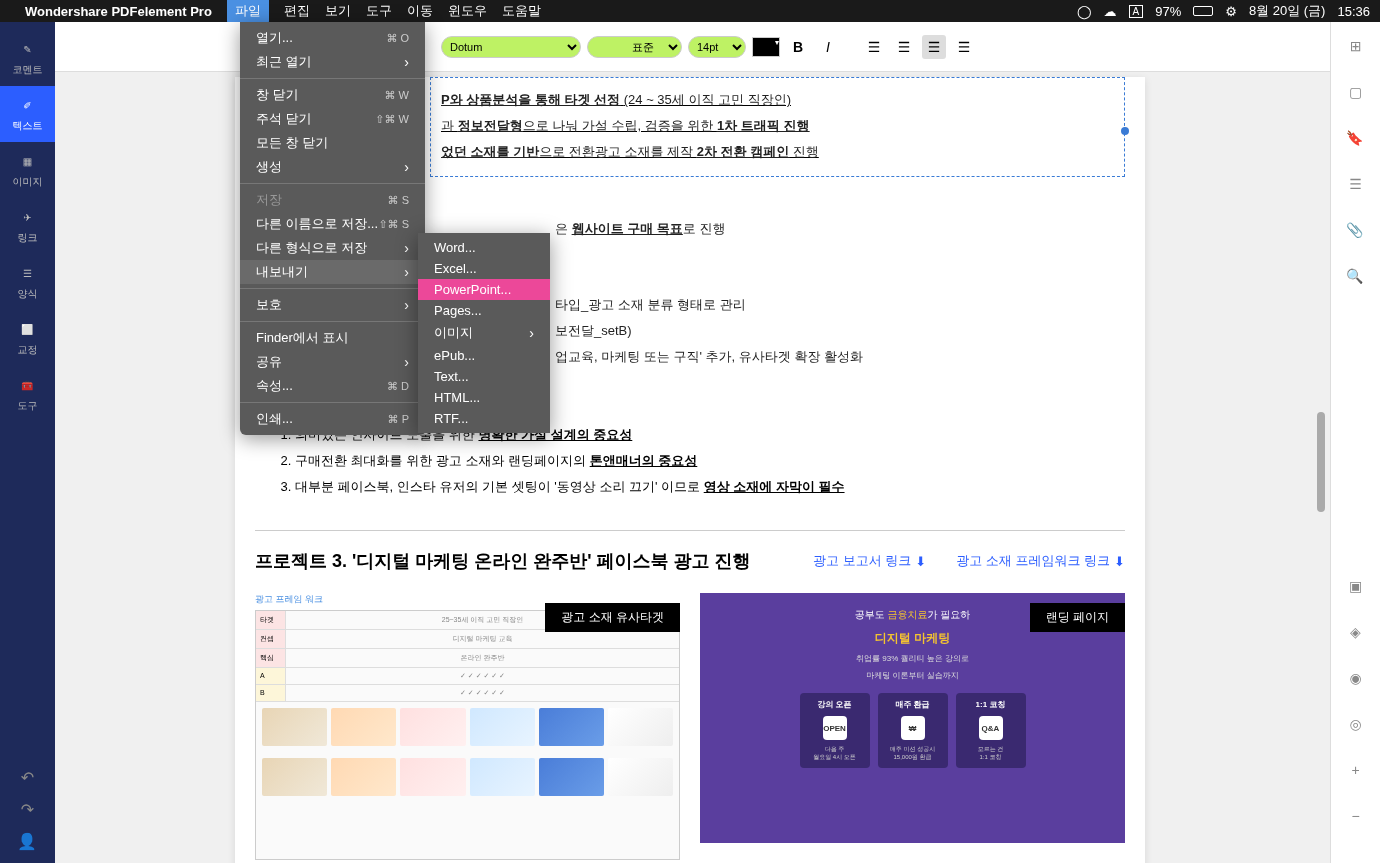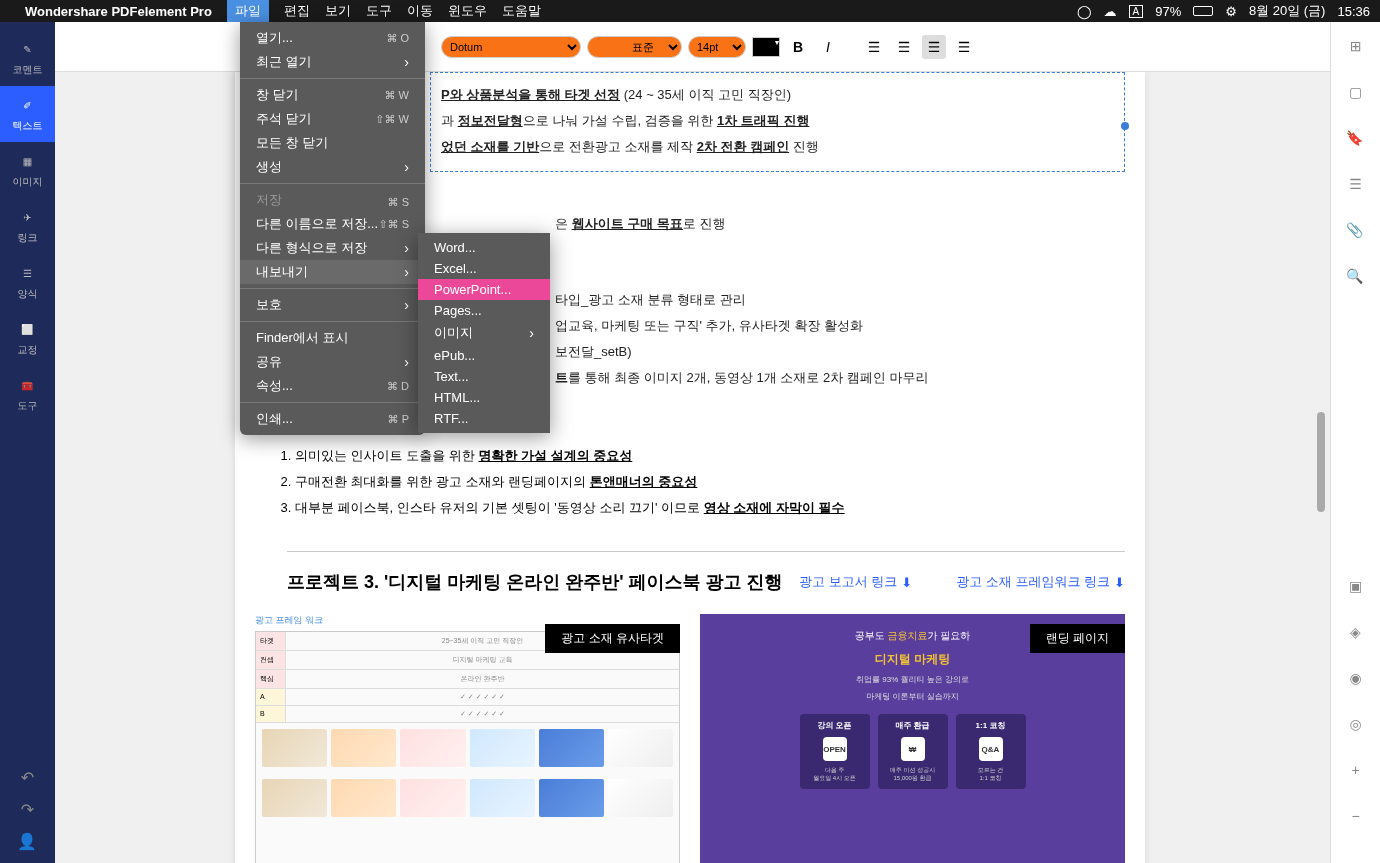--- a/index.html
+++ b/index.html
@@ -23,46 +23,46 @@
     .sidebar-item.active { background: #2c5eff; color: #fff; }
     .sidebar-icon { width: 20px; height: 20px; display: flex; align-items: center; justify-content: center; }
     .sidebar-bottom { margin-top: auto; padding-bottom: 10px; display: flex; flex-direction: column; gap: 8px; }
     .sidebar-bottom-icon { width: 24px; height: 24px; color: #888; cursor: pointer; display: flex; align-items: center; justify-content: center; }
     
     
     .main-area { flex: 1; display: flex; flex-direction: column; background: #f5f5f5; position: relative; }
     
     
     .toolbar { height: 50px; background: #fff; border-bottom: 1px solid #ddd; display: flex; align-items: center; padding: 0 10px; gap: 6px; }
-    .toolbar-select { height: 22px; border: 1px solid #ccc; border-radius: 11px; padding: 0 4px; font-size: 11px; background: #f97316; }
+    .toolbar-select { height: 22px; border: 1px solid #ccc; border-radius: 11px; padding: 0 4px; font-size: 11px; background: #bef264; }
     .toolbar-select.font { width: 140px; }
     .toolbar-select.style { width: 95px; padding-left: 40px; }
     .toolbar-select.size { width: 58px; }
     .color-swatch { width: 28px; height: 20px; background: #000; border: 1px solid #ccc; display: flex; }
     .toolbar-btn { width: 24px; height: 24px; display: flex; align-items: center; justify-content: center; cursor: pointer; border-radius: 3px; font-size: 14px; }
     .toolbar-btn.active { background: #ddd; }
     
     
     .document-area { flex: 1; overflow: auto; padding: 0 0 0 180px; background: #f0f0f0; }
     .document-page { background: #fff; width: 910px; min-height: 1000px; padding: 0 20px; box-shadow: 0 2px 8px rgba(0,0,0,0.1); position: relative; }
     
     
-    .text-block { border: 1px dashed #3a7bd5; padding: 10px; position: relative; }
+    .text-block { border: 1px dashed #3a7bd5; padding: 10px; margin-top: 5px; position: relative; text-decoration: underline; }
     .text-block::after { content: ''; position: absolute; right: -5px; top: 50%; width: 8px; height: 8px; background: #3a7bd5; border-radius: 50%; }
     .doc-line { font-size: 13px; line-height: 24px; color: #222; margin-bottom: 2px; }
     .underline { text-decoration: underline; font-weight: 600; }
     .bold { font-weight: 600; }
     .doc-section { margin-top: 20px; }
     .doc-section-title { font-size: 16px; font-weight: 600; margin-bottom: 12px; }
     .doc-list { list-style: decimal; padding-left: 40px; }
     .doc-list li { font-size: 13px; line-height: 26px; }
     
-    .project-header { display: flex; align-items: center; justify-content: space-between; margin-top: 30px; padding-bottom: 10px; border-top: 1px solid #ccc; padding-top: 18px; margin-left: 32px; }
+    .project-header { display: flex; align-items: center; justify-content: space-between; margin-top: 30px; padding-bottom: 10px; border-top: 1px solid #ccc; padding-top: 18px; }
     .project-title { font-size: 18px; font-weight: 700; }
-    .project-links { display: flex; gap: 44px; }
+    .project-links { display: flex; gap: 30px; }
     .project-link { color: #2c5eff; font-size: 13px; cursor: pointer; display: flex; align-items: center; gap: 4px; }
     
     .project-images { display: flex; gap: 20px; margin-top: 10px; }
     .project-image { flex: 1; position: relative; }
     .image-placeholder { border: 1px solid #ccc; height: 250px; background: #fafafa; position: relative; }
     .image-label { position: absolute; top: 10px; right: 0; background: #000; color: #fff; padding: 6px 16px; font-size: 12px; }
     .image-caption { font-size: 9px; color: #4a90e2; margin-bottom: 4px; }
     
     
     .fw-table { font-size: 7px; }
@@ -96,21 +96,21 @@
     .right-sidebar { width: 50px; background: #fff; border-left: 1px solid #ddd; display: flex; flex-direction: column; align-items: center; padding-top: 15px; gap: 28px; }
     .right-icon { width: 18px; height: 18px; color: #888; cursor: pointer; display: flex; align-items: center; justify-content: center; font-size: 14px; }
     
     
     .doc-scrollbar { position: absolute; right: 55px; top: 390px; width: 8px; height: 100px; background: #aaa; border-radius: 4px; }
     
     
     .dropdown-menu { position: absolute; background: #5a5a5a; border-radius: 0 0 6px 6px; box-shadow: 0 4px 20px rgba(0,0,0,0.4); padding: 4px 0; z-index: 1000; }
     .dropdown-item { display: flex; justify-content: space-between; align-items: center; padding: 3px 16px; color: #fff; font-size: 13px; cursor: pointer; min-height: 20px; }
     .dropdown-item.highlighted { background: #ec4899; }
-    .dropdown-item.disabled { color: #999; align-items: flex-end; }
+    .dropdown-item.disabled { color: #999; }
     .dropdown-item.has-submenu::after { content: '›'; font-size: 14px; }
     .dropdown-shortcut { color: #ccc; font-size: 11px; }
     .dropdown-divider { height: 1px; background: #777; margin: 4px 0; }
     
     .file-menu { left: 240px; top: 22px; width: 185px; }
     .export-menu { left: 418px; top: 233px; width: 132px; }
   </style>
 </head>
 <body>
 
@@ -201,23 +201,22 @@
           <div class="doc-line"><span class="underline bold">P와 상품분석을 통해 타겟 선정</span>  <span>(24 ~ 35세 이직 고민 직장인)</span></div>
           <div class="doc-line"><span>과 </span><span class="underline bold">정보전달형</span><span>으로 나눠 가설 수립, 검증을 위한 </span><span class="underline bold">1차 트래픽 진행</span></div>
           <div class="doc-line"><span class="underline bold">었던 소재를 기반</span><span>으로 전환광고 소재를 제작 </span><span class="underline bold">2차 전환 캠페인</span><span> 진행</span></div>
         </div>
 
         <div style="height:40px"></div>
         <div class="doc-line" style="margin-left:300px"><span>은 </span><span class="underline bold">웹사이트 구매 목표</span><span>로 진행</span></div>
 
         <div style="height:50px"></div>
         <div class="doc-line" style="margin-left:300px">타입_광고 소재 분류 형태로 관리</div>
+        <div class="doc-line" style="margin-left:300px">보전달_setB)</div>
         <div class="doc-line" style="margin-left:300px">업교육, 마케팅 또는 구직' 추가, 유사타겟 확장 활성화</div>
-        <div class="doc-line" style="margin-left:300px">보전달_setB)</div>
-        <div class="doc-line" style="margin-left:300px"><span class="bold">트</span><span>를 통해 최종 이미지 2개, 동영상 1개 소재로 2차 캠페인 마무리</span></div>
 
         <div class="doc-section">
           <div class="doc-section-title" style="margin-left:20px">느낀점</div>
           <ol class="doc-list">
             <li><span>의미있는 인사이트 도출을 위한  </span><span class="underline bold">명확한 가설 설계의 중요성</span></li>
             <li><span>구매전환 최대화를 위한 광고 소재와 랜딩페이지의  </span><span class="underline bold">톤앤매너의 중요성</span></li>
             <li><span>대부분 페이스북, 인스타 유저의 기본 셋팅이 '동영상 소리 끄기' 이므로   </span><span class="underline bold">영상 소재에 자막이 필수</span></li>
           </ol>
         </div>
 

